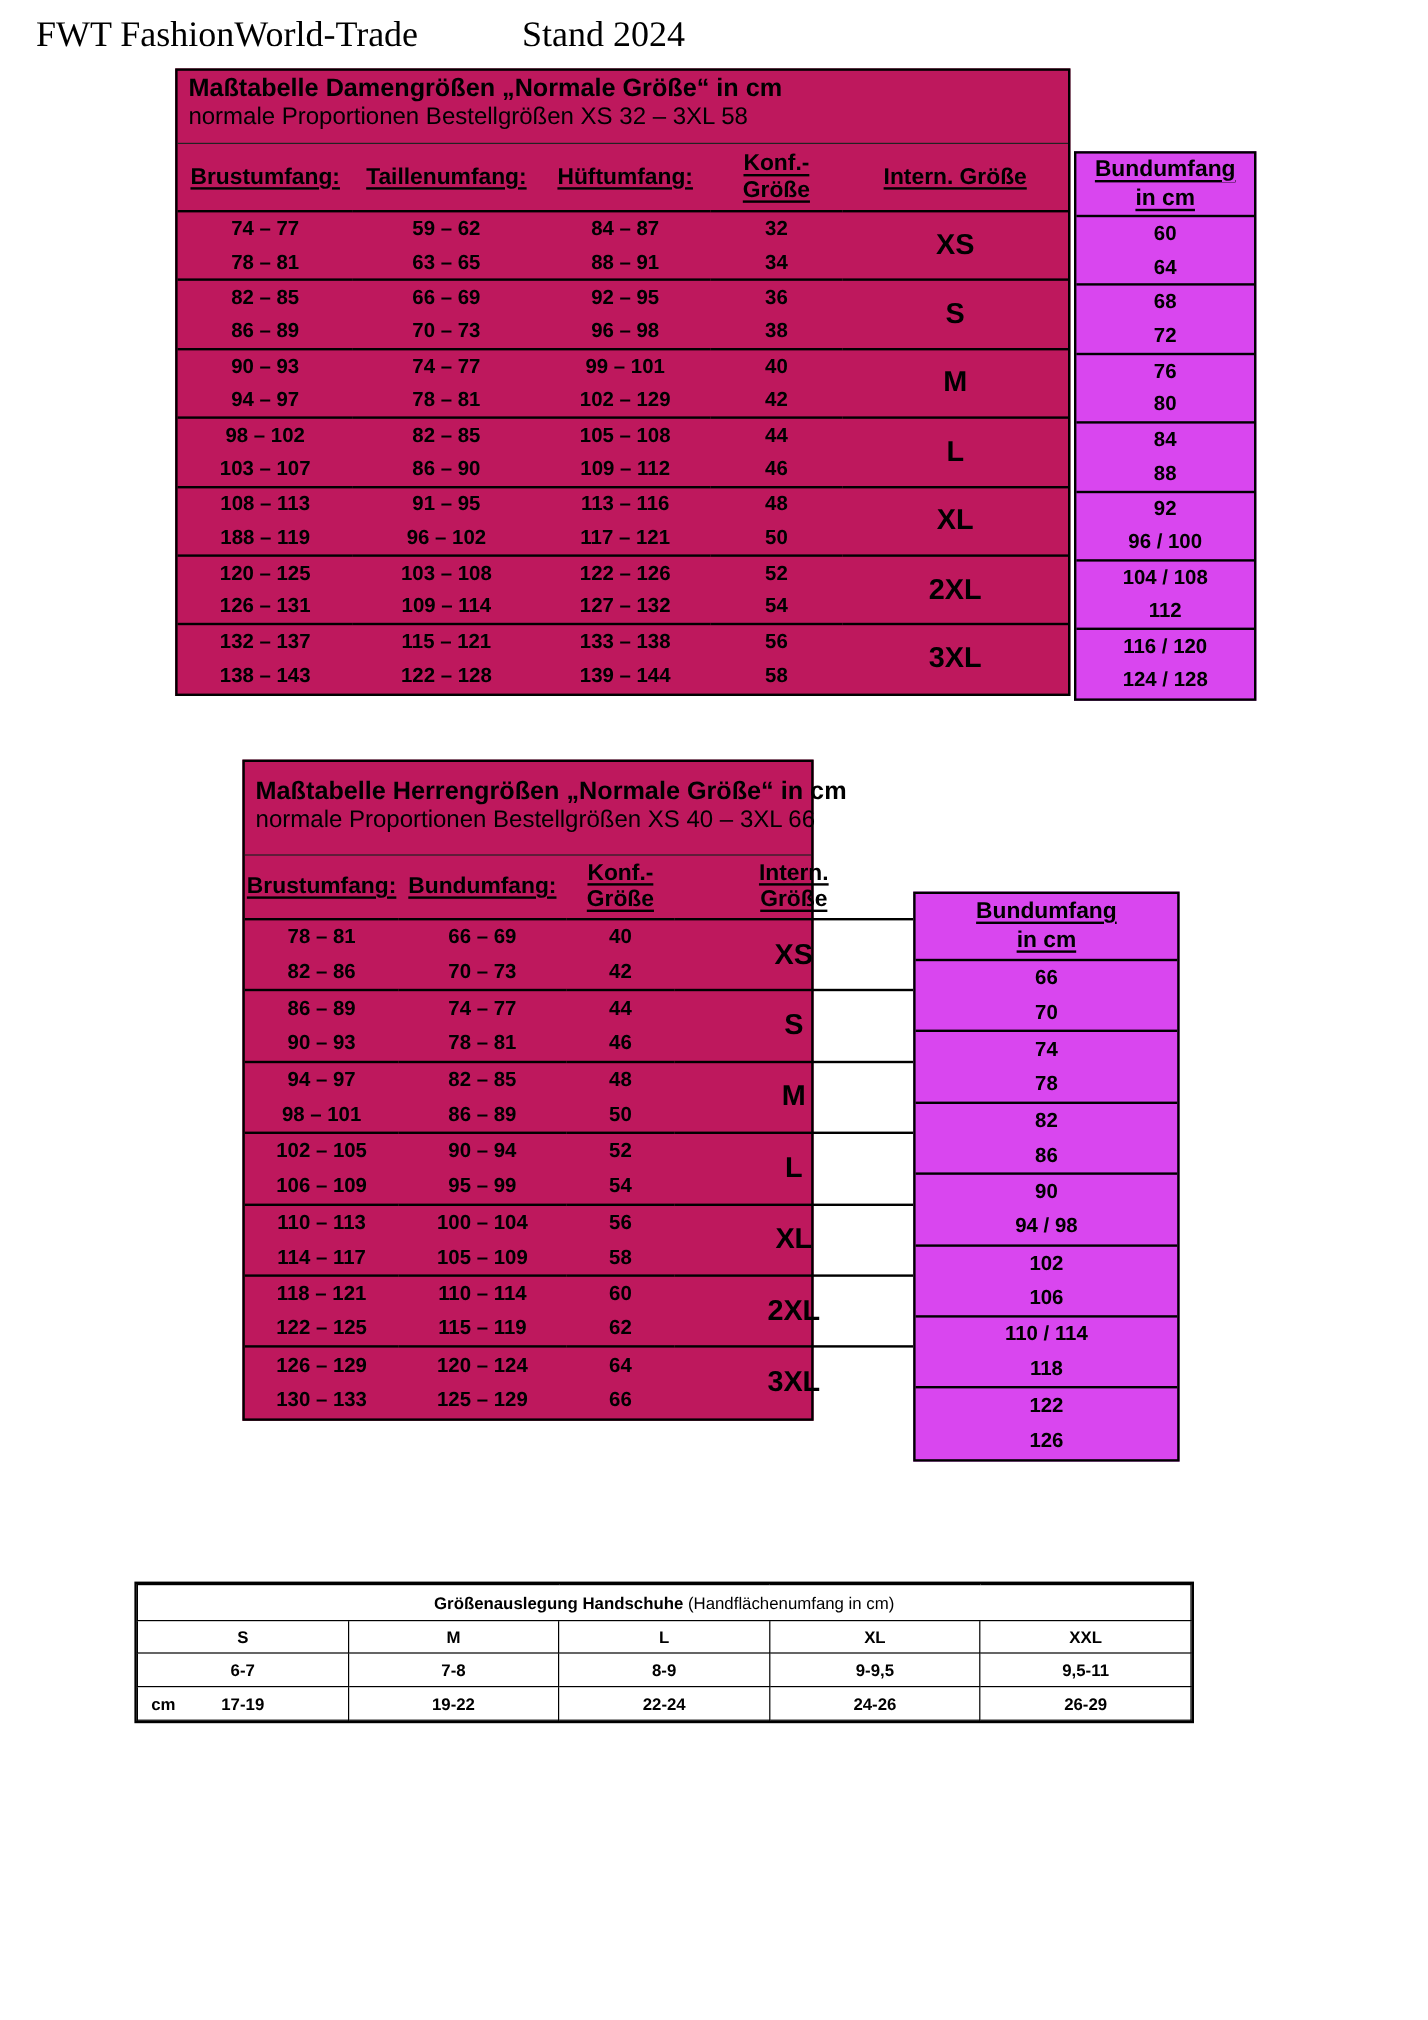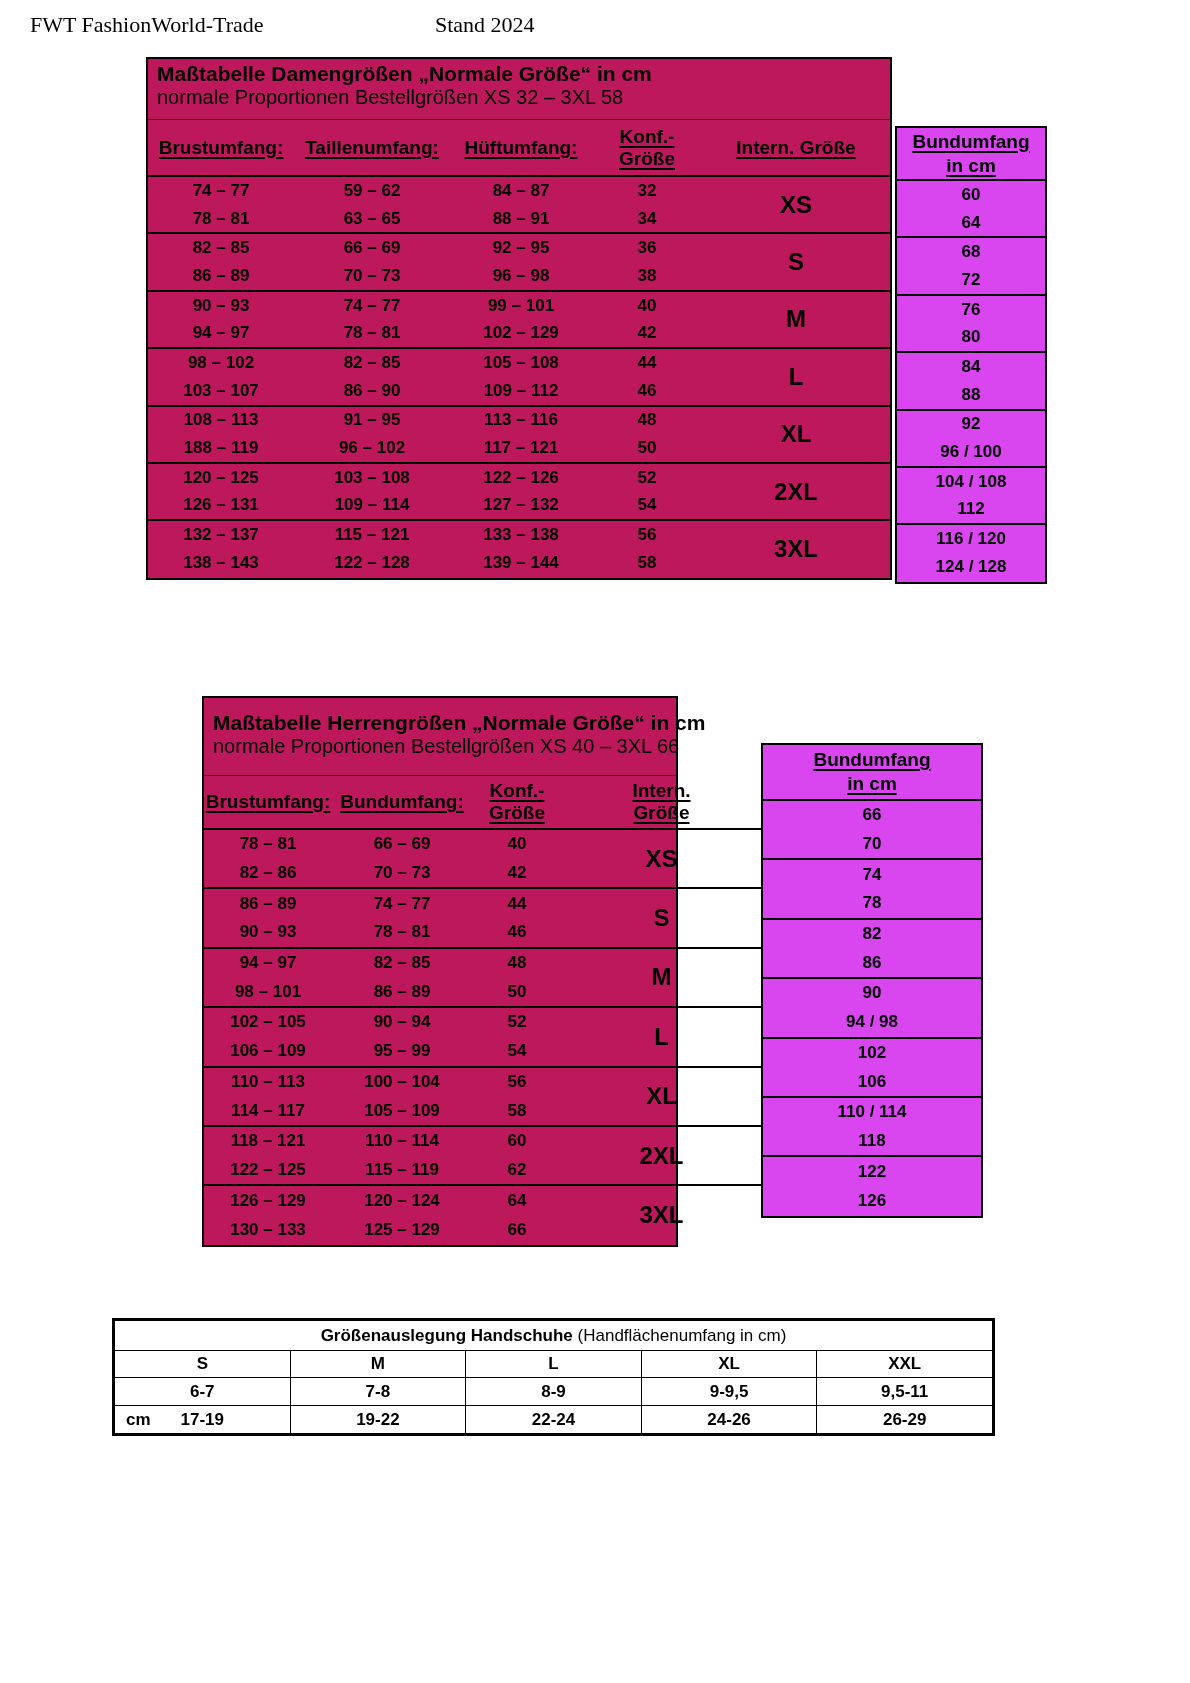--- a/index.html
+++ b/index.html
@@ -1,25 +1,25 @@
 <!DOCTYPE html>
 <html><head>
 <meta charset="utf-8">
 <style>
   *{margin:0;padding:0;box-sizing:border-box}
   html,body{background:#fff}
   body{position:relative;width:1190px;height:1683px;font-family:"Liberation Sans","DejaVu Sans",sans-serif;color:#000;overflow:hidden}
 
-  .doc-header-text{position:absolute;top:12px;font-family:"Liberation Serif","DejaVu Serif",serif;font-size:22px;white-space:nowrap}
+  .doc-header-text{position:absolute;top:12px;font-family:"Liberation Serif","DejaVu Serif",serif;font-size:30px;white-space:nowrap}
   #company-name{left:30px}
   #stand-label{left:435px}
 
   .mbox{position:absolute;border:2px solid #000;background:#be185d}
   #women-main-box{left:146px;top:57px;width:746px}
-  #men-main-box{left:202px;top:696px;width:476px}
+  #men-main-box{left:202px;top:633px;width:476px}
 
   .mtitle{border-bottom:1.5px solid #222;padding:3px 8px 2px 9px}
   #women-main-box .mtitle{height:61px}
   #men-main-box .mtitle{height:78px;padding-top:13px}
   .t1{font-size:21px;font-weight:bold;white-space:nowrap}
   .t2{font-size:20px;white-space:nowrap}
 
   table{border-collapse:collapse;width:100%;table-layout:fixed}
   th,td{text-align:center;vertical-align:middle;font-weight:bold;padding:0}
 
@@ -39,21 +39,21 @@
   #women-side-box{left:895px;top:126px;width:152px}
   #men-side-box{left:761px;top:743px;width:222px}
   .side-head-row{border-bottom:2.5px solid #000}
   .side-head-row th{font-size:19px;line-height:24px}
   #women-side-box .side-head-row th{height:52px}
   #men-side-box .side-head-row th{height:55px}
   #women-side-box .data-row td{height:28.7px;font-size:17px}
   #men-side-box .data-row td{height:29.7px;font-size:17px}
 
   #glove-box{position:absolute;left:112px;top:1318px;width:883px;border:2px solid #000}
-  #glove-box th,#glove-box td{border:1.5px solid #000;font-size:17px}
+  #glove-box th,#glove-box td{border:1.5px solid #000;font-size:14px}
   .glove-title-row td{height:30px}
   .glove-title-normal{font-weight:normal}
   .glove-head-row th{height:27px}
   .glove-row td{height:28px;position:relative}
   .cm-label{position:absolute;left:11px;top:50%;transform:translateY(-50%);font-weight:bold}
 </style>
 </head>
 <body>
 
 <span class="doc-header-text" id="company-name">FWT FashionWorld-Trade</span>

